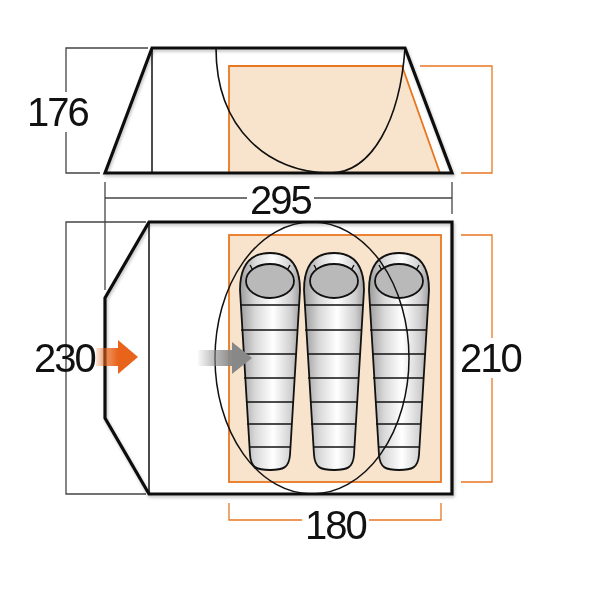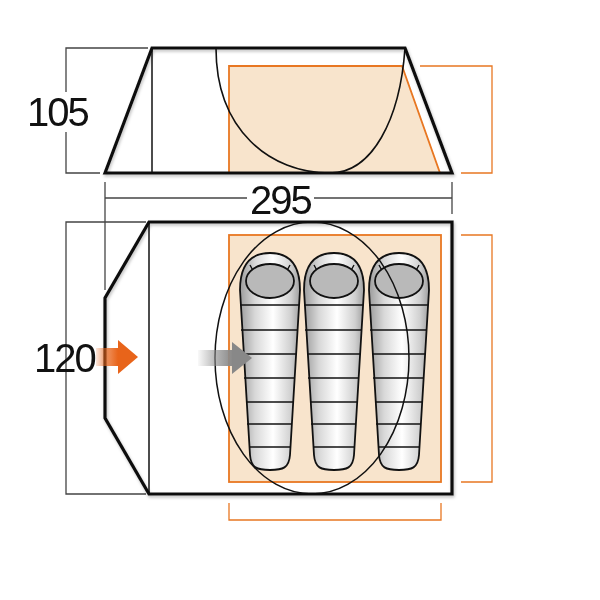--- a/index.html
+++ b/index.html
@@ -134,16 +134,18 @@
 
       <path d="M149,222 L452,222 L452,494 L149,494 L105,418 L105,298 Z" fill="none" stroke="#111" stroke-width="3.2" stroke-linejoin="miter" filter="url(#shadow)"></path>
 
       <g>
         <rect x="96" y="348" width="22" height="18" fill="url(#orangeArrow)"></rect>
         <path d="M118,340 L138,357 L118,374 Z" fill="#e8641a"></path>
       </g>
     </g>
   </svg>
 
-  <div class="dim-label" style="left:24px; top:92px;">105</div>
+  <div class="dim-label" style="left:24px; top:92px;">176</div>
   <div class="dim-label" style="left:247px; top:180px;text-align:center;">295</div>
-  <div class="dim-label" style="left:31px; top:338px; background:transparent;">120</div>
+  <div class="dim-label" style="left:31px; top:338px; background:transparent;">230</div>
+  <div class="dim-label" style="left:457px; top:338px;">210</div>
+  <div class="dim-label" style="left:302px; top:505px;">180</div>
 </div>
 
 </body></html>

